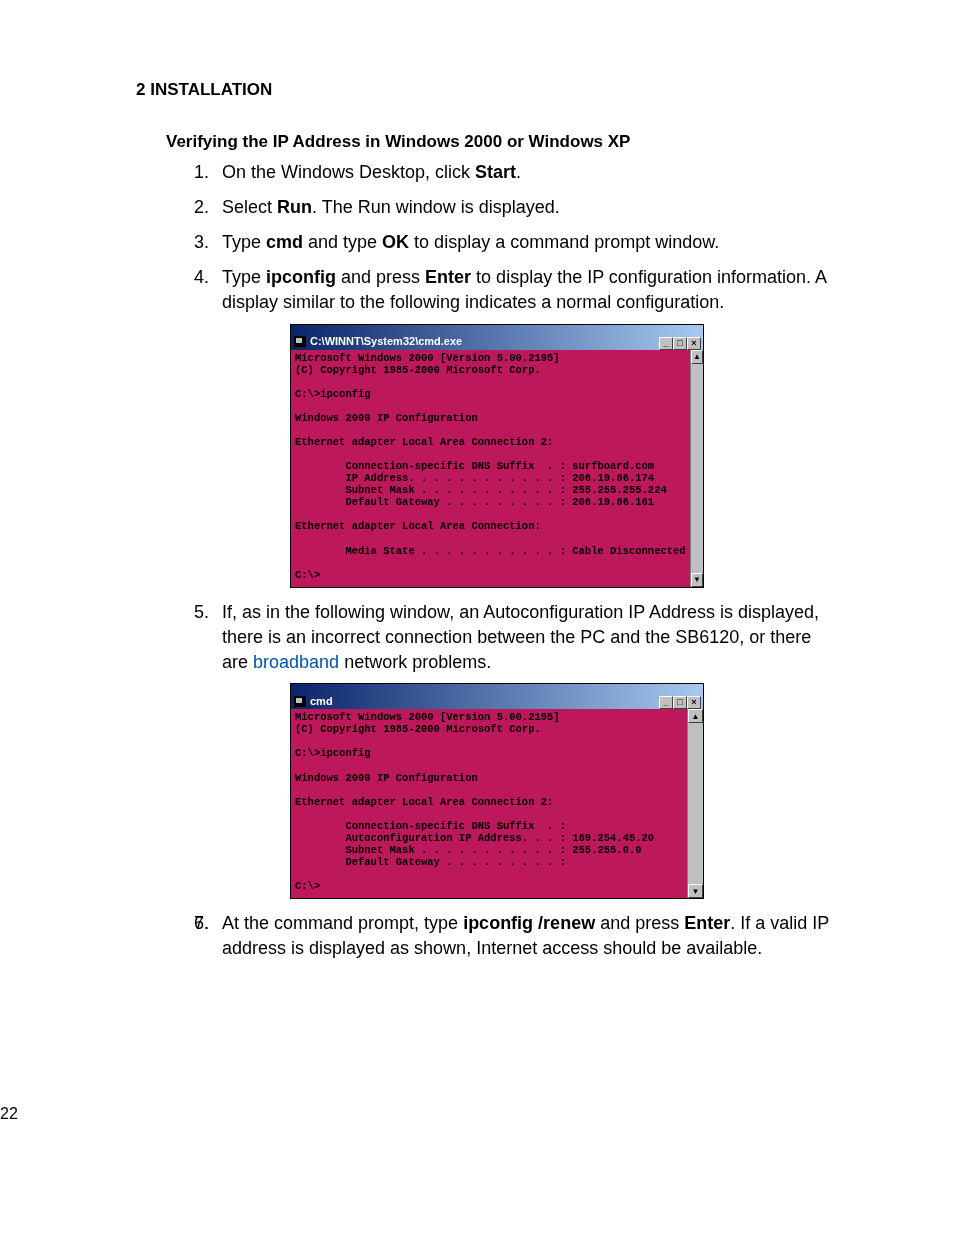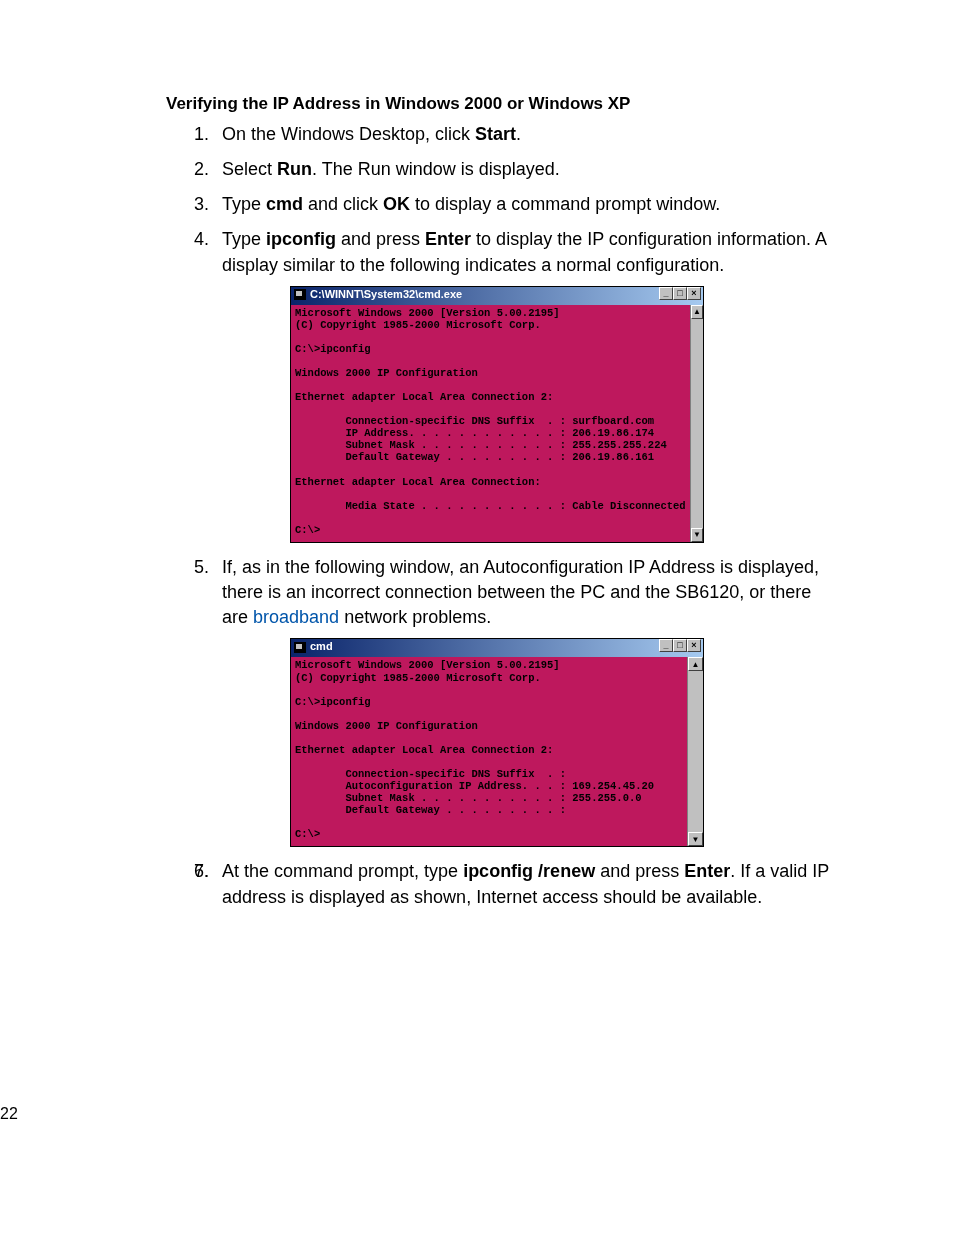--- a/index.html
+++ b/index.html
@@ -58,23 +58,23 @@
   .b { font-weight: bold; }
   .cmd-window {
     width: 412px;
     margin: 8px 0 12px 68px;
     border: 1px solid #000;
     background: #fff;
     font-size: 0;
   }
   .titlebar {
     background: linear-gradient(to right, #0a246a, #a6caf0);
-    height: 18px;
-    display: flex;
-    align-items: flex-start;
+    height: 25px;
+    display: flex;
+    align-items: flex-end;
     justify-content: space-between;
     padding: 0 2px 0 3px;
     box-sizing: border-box;
   }
   .titlebar-left {
     display: flex;
     align-items: center;
     gap: 4px;
   }
   .titlebar-icon {
@@ -161,37 +161,38 @@
     bottom: 110px;
     left: 0;
     width: 100%;
     font-size: 16px;
   }
 </style>
 </head>
 <body>
 
 <div class="page">
+  <div class="section-tag">2 INSTALLATION</div>
 
   <div class="content-indent">
 
     <div class="heading">Verifying the IP Address in Windows 2000 or Windows XP</div>
 
     <ol class="steps">
       <li>
         <span class="num">1.</span>
         <span>On the Windows Desktop, click </span><span class="b">Start</span><span>.</span>
       </li>
       <li>
         <span class="num">2.</span>
         <span>Select </span><span class="b">Run</span><span>. The Run window is displayed.</span>
       </li>
       <li>
         <span class="num">3.</span>
-        <span>Type </span><span class="b">cmd</span><span> and click </span><span class="b">OK</span><span> to display a command prompt window.</span>
+        <span>Type </span><span class="b">cmd</span><span> and type </span><span class="b">OK</span><span> to display a command prompt window.</span>
       </li>
       <li>
         <span class="num">4.</span>
         <span>Type </span><span class="b">ipconfig</span><span> and press </span><span class="b">Enter</span><span> to display the IP configuration information. A display similar to the following indicates a normal configuration.</span>
 
         <div class="cmd-window">
           <div class="titlebar">
             <div class="titlebar-left">
               <span class="titlebar-icon"></span>
               <span class="titlebar-text">C:\WINNT\System32\cmd.exe</span>

